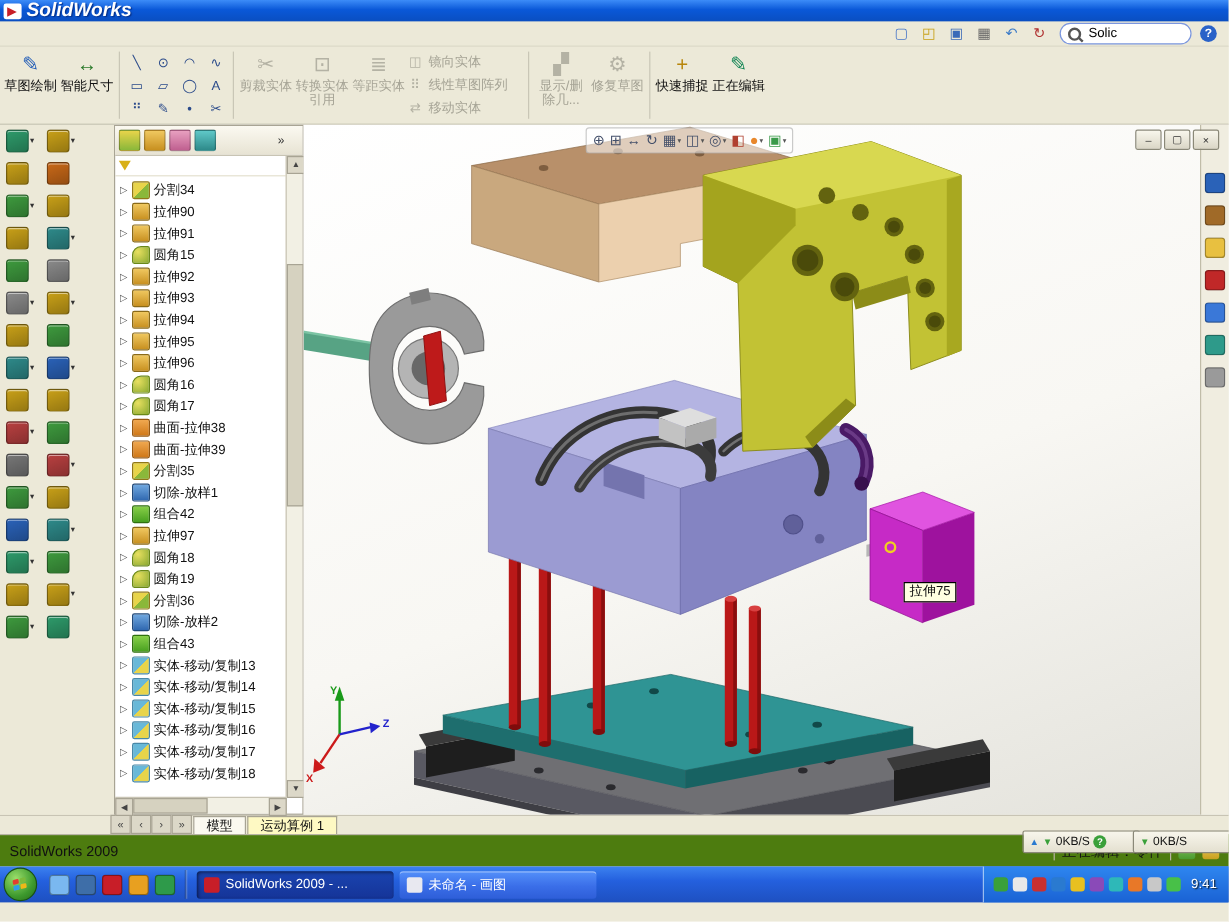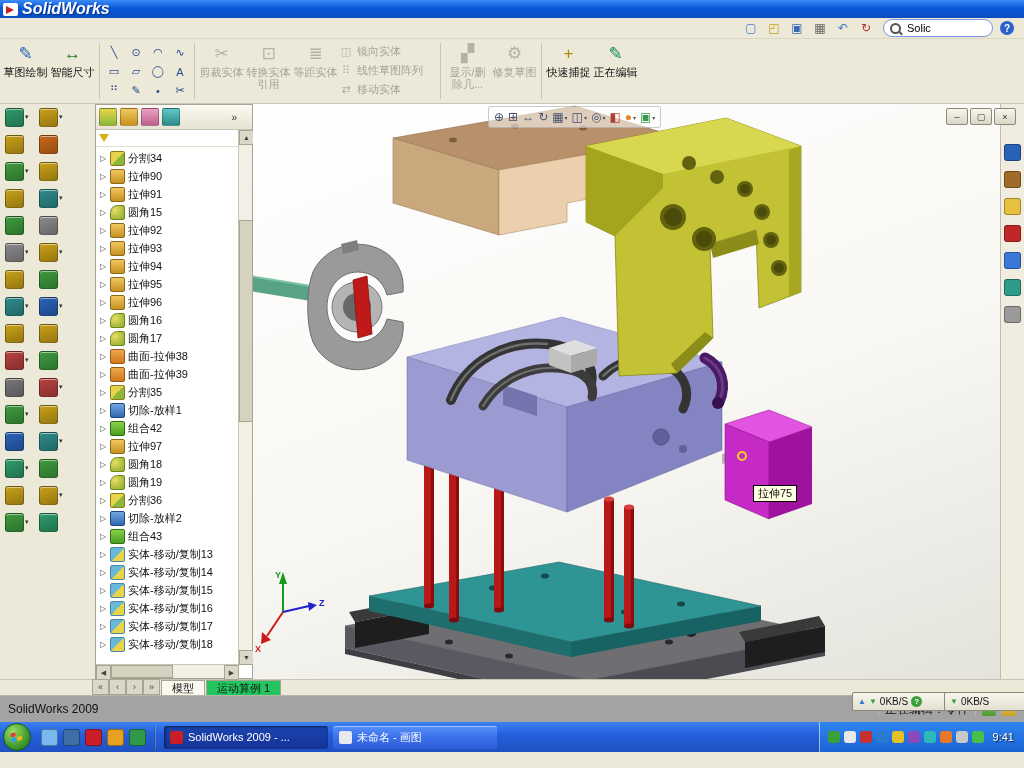--- a/index.html
+++ b/index.html
@@ -85,25 +85,25 @@
   
   .vtoolbar{position:absolute;left:488px;top:106px;height:20px;display:flex;align-items:center;gap:2px;background:rgba(255,255,255,.55);border:1px solid rgba(150,150,150,.5);border-radius:3px;padding:0 4px;z-index:6}
   .vt-icon{display:flex;align-items:center;font-size:12px;gap:1px;padding:0 1px}
   .vt-caret{font-size:6px;color:#555}
   .winctl{position:absolute;left:946px;top:108px;display:flex;gap:2px;z-index:6}
   .wbtn{width:20px;height:15px;background:linear-gradient(#F8F6EC,#DAD6C6);border:1px solid #8A8878;border-radius:2px;font-size:9px;display:flex;align-items:center;justify-content:center;color:#333}
 
   
   .doctabs{height:15px;background:#ECE9D8;border-top:1px solid #C8C4B4;display:flex;align-items:flex-end;padding-left:92px;font-size:11px}
   .dnav{width:15px;height:14px;background:#DCD8C8;border:1px solid #A8A494;display:flex;align-items:center;justify-content:center;font-size:9px;color:#444;flex:none}
-  .dtab{height:14px;padding:0 10px;border:1px solid #A8A494;border-bottom:none;background:#22c55e;display:flex;align-items:center;margin-left:1px}
+  .dtab{height:14px;padding:0 10px;border:1px solid #A8A494;border-bottom:none;background:#fef9c3;display:flex;align-items:center;margin-left:1px}
   .dtab.active{background:#FBF9F0}
 
   
-  .statusbar{height:26px;background:#a3a3a3;border-top:1px solid #B8B4A4;display:flex;align-items:center;padding:0 8px;font-size:12px}
+  .statusbar{height:26px;background:#4d7c0f;border-top:1px solid #B8B4A4;display:flex;align-items:center;padding:0 8px;font-size:12px}
   .sb-right{margin-left:auto;display:flex;align-items:center;gap:6px}
   .sb-sep{width:1px;height:16px;background:#B8B4A4}
   .sb-ic{width:14px;height:14px;border-radius:2px}
 
   
   .pill{position:absolute;top:692px;height:17px;background:linear-gradient(#F8F6EC,#E4E0D0);border:1px solid #8A8878;border-radius:2px;display:flex;align-items:center;gap:3px;padding:0 5px;font-size:10px;z-index:8}
   .pill .up{color:#2A7AD0;font-size:8px}.pill .dn{color:#3AA03A;font-size:8px}
   .pill .q{width:11px;height:11px;border-radius:50%;background:#3AA03A;color:#fff;font-size:8px;font-weight:bold;display:flex;align-items:center;justify-content:center}
 
   

